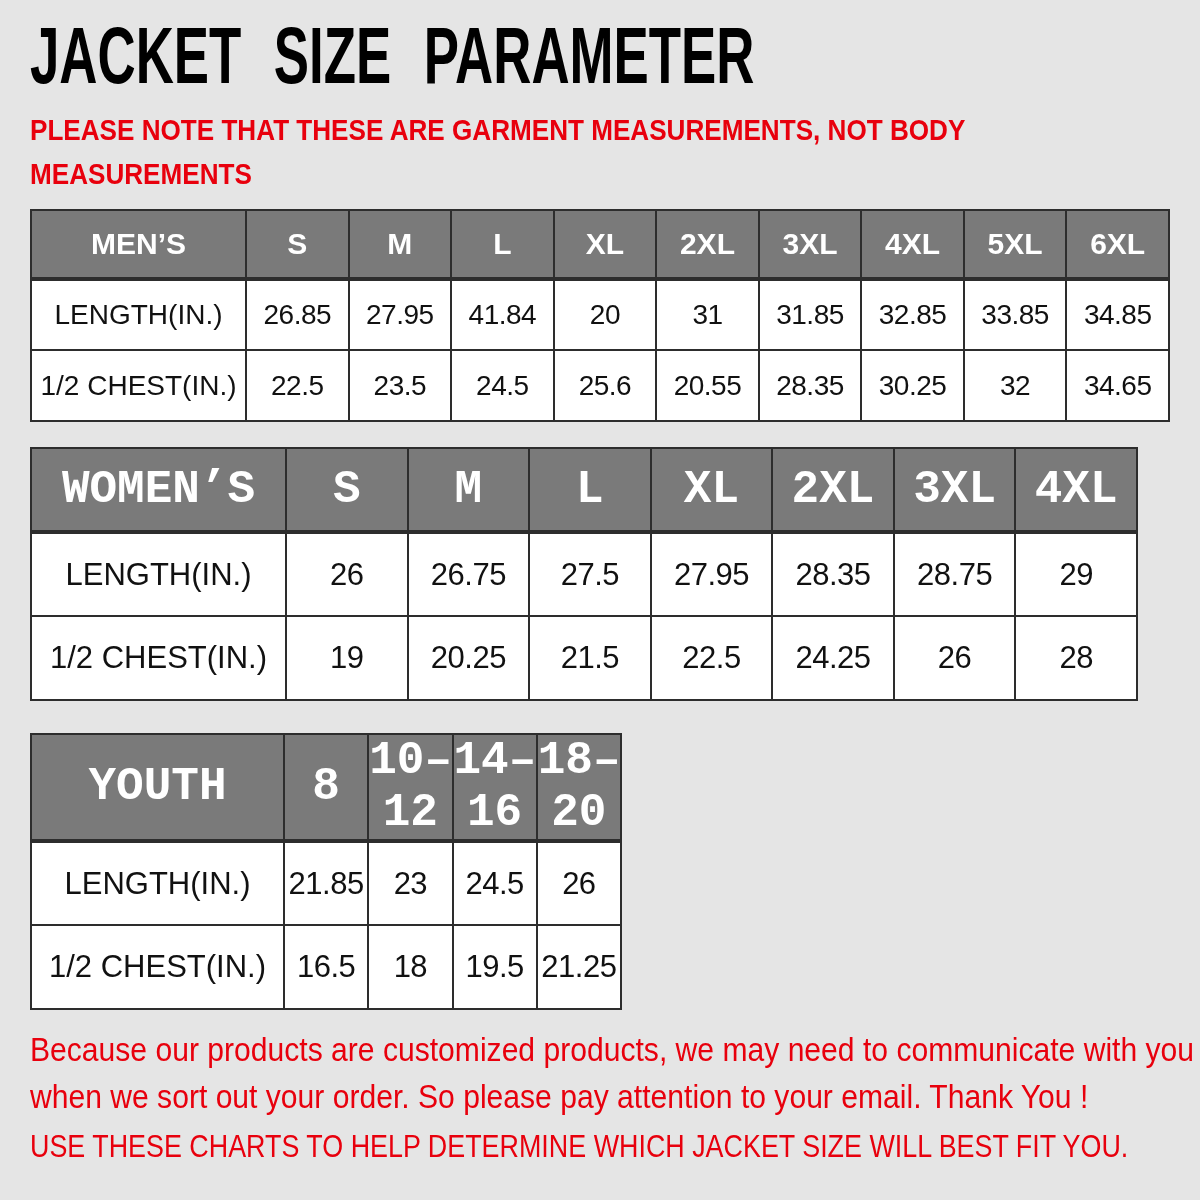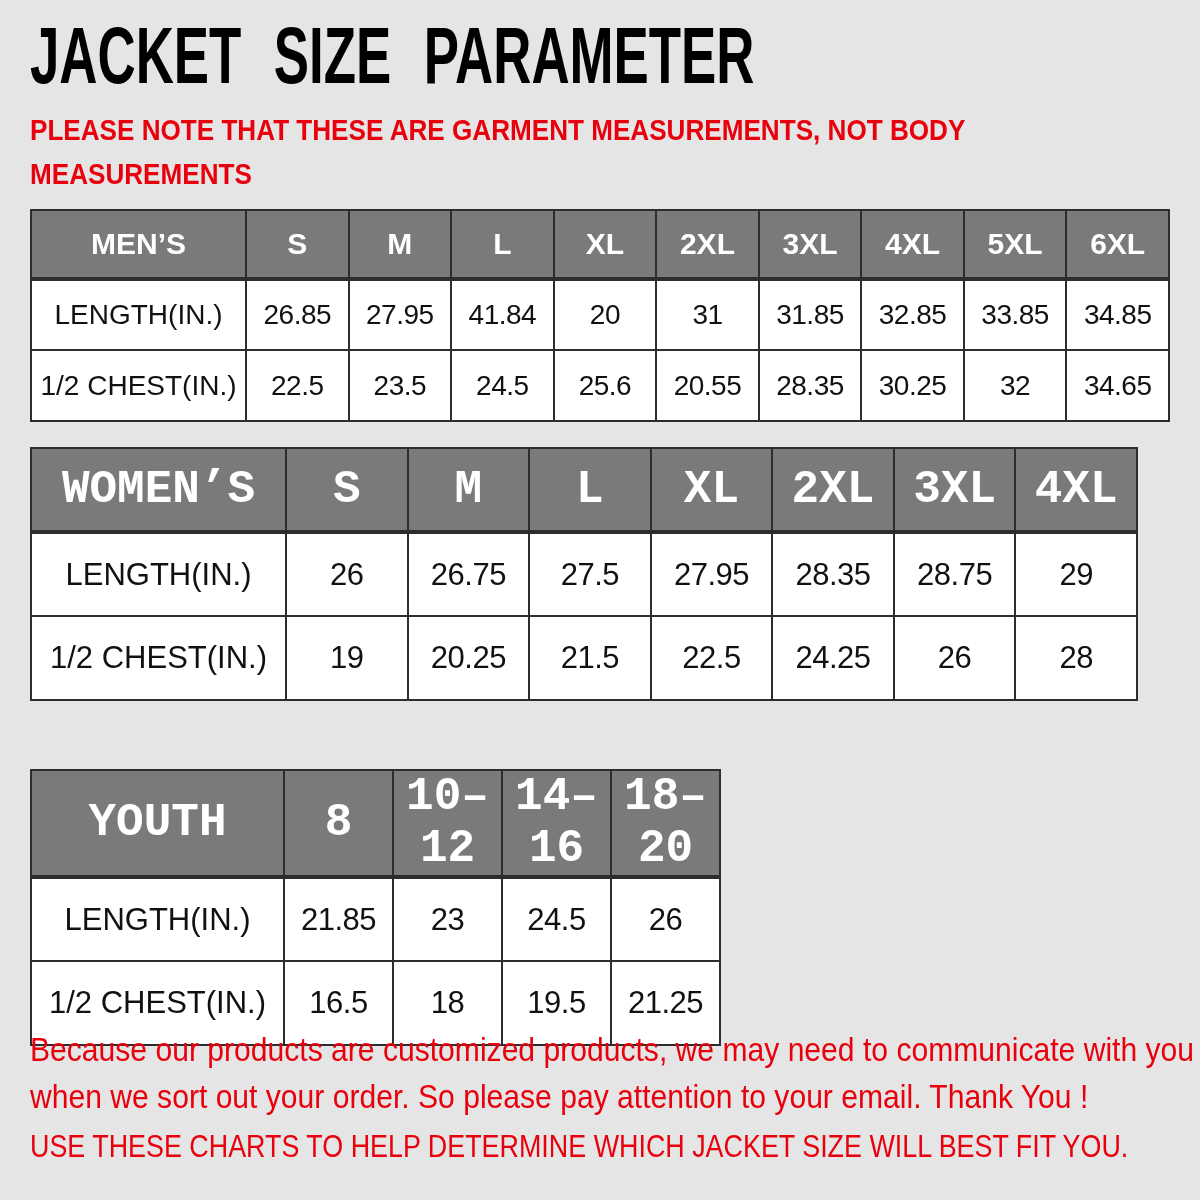--- a/index.html
+++ b/index.html
@@ -72,21 +72,21 @@
     font-weight: normal;
     letter-spacing: -0.5px;
   }
   tbody td.row-label {
     font-weight: normal;
     letter-spacing: 0;
   }
 
   .men   { top: 197px; width: 1140px; margin-top: 12px; }
   .women { top: 447px; width: 1108px; }
-  .youth { top: 769px; width: 691px; }
+  .youth { top: 733px; width: 592px; }
 
   .men   .col-label { width: 215px; }
   .women .col-label { width: 255px; }
   .youth .col-label { width: 253px; }
 
   .men thead tr   { height: 69px; }
   .men tbody tr   { height: 71px; }
   .women thead tr, .women tbody tr,
   .youth thead tr, .youth tbody tr { height: 84px; }
 

